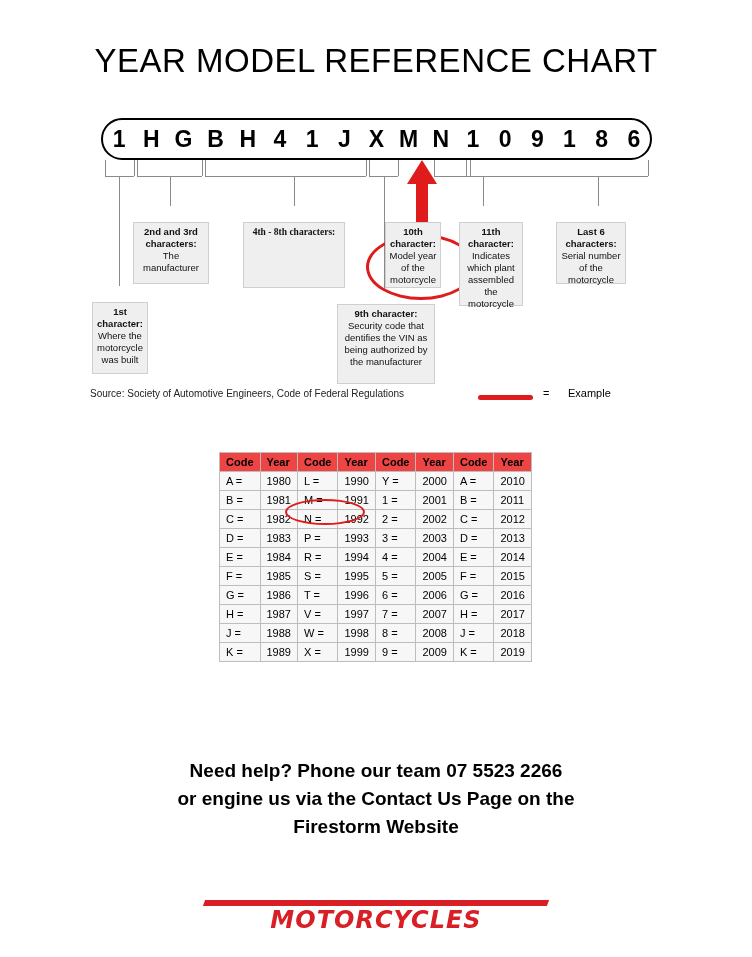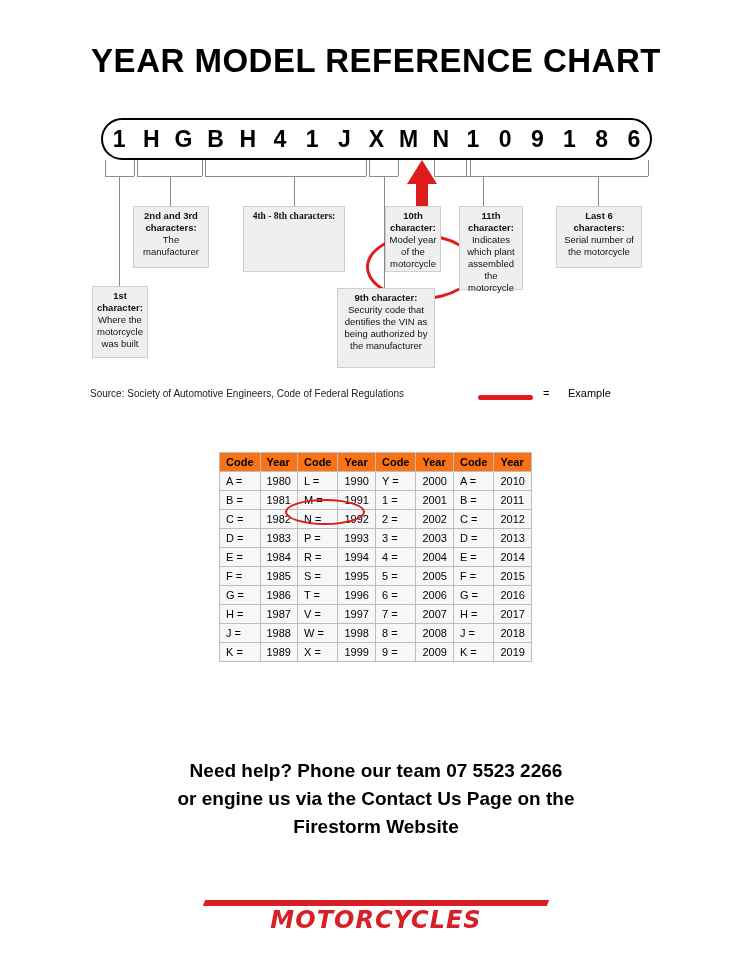--- a/index.html
+++ b/index.html
@@ -17,21 +17,21 @@
   }
 
   
   .title {
     position: absolute;
     top: 42px;
     left: 0;
     width: 752px;
     text-align: center;
     font-size: 33px;
-    font-weight: bold;
+    font-weight: normal;
     letter-spacing: 0.5px;
   }
 
   
   .vin-bar {
     position: absolute;
     top: 118px;
     left: 101px;
     width: 551px;
     height: 42px;
@@ -65,20 +65,21 @@
   .callout {
     position: absolute;
     background: #efefef;
     border: 1px solid #cfcfcf;
     box-sizing: border-box;
     text-align: center;
     font-size: 9.5px;
     line-height: 12px;
     padding: 3px 2px;
     color: #111;
+    margin-top: 16px;
   }
   .callout b { font-weight: bold; }
 
   
   .red-ellipse {
     position: absolute;
     border: 3px solid #e01b1b;
     border-radius: 50%;
     box-sizing: border-box;
   }
@@ -128,21 +129,21 @@
     border: 1px solid #bdbdbd;
     padding: 3px 6px;
     height: 17px;
     box-sizing: border-box;
     text-align: left;
     background: #f7f7f7;
     white-space: nowrap;
   }
   .year-table th {
     font-weight: bold;
-    background: #f97316;
+    background: #ef4444;
     font-size: 11px;
   }
   .year-table td.code { width: 34px; }
   .year-table td.year { width: 34px; text-align: left; }
 
   .table-ellipse {
     position: absolute;
     border: 2px solid #e01b1b;
     border-radius: 50%;
     box-sizing: border-box;
@@ -287,21 +288,21 @@
 <div class="callout" style="left:385px; top:206px; width:56px; height:66px;">
   <b>10th character:</b>
   <div>Model year of the motorcycle</div>
 </div>
 
 <div class="callout" style="left:459px; top:206px; width:64px; height:84px;">
   <b>11th character:</b>
   <div>Indicates which plant assembled the motorcycle</div>
 </div>
 
-<div class="callout" style="left:556px; top:206px; width:86px; height:62px;">
+<div class="callout" style="left:556px; top:206px; width:70px; height:62px;">
   <b>Last 6 characters:</b>
   <div>Serial number of the motorcycle</div>
 </div>
 
 <div class="source">Source:  Society of Automotive Engineers, Code of Federal Regulations</div>
 <div class="legend-line"></div>
 <div class="legend-eq">=</div>
 <div class="legend-label">Example</div>
 
 <table class="year-table">

